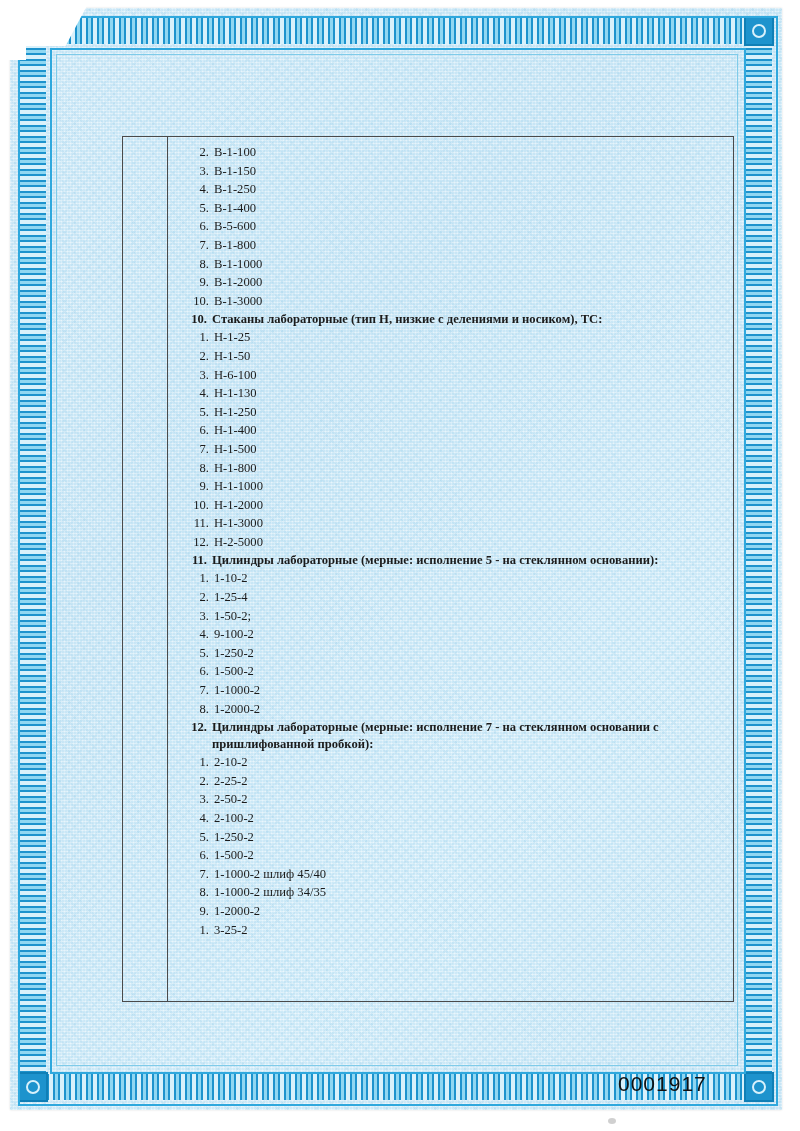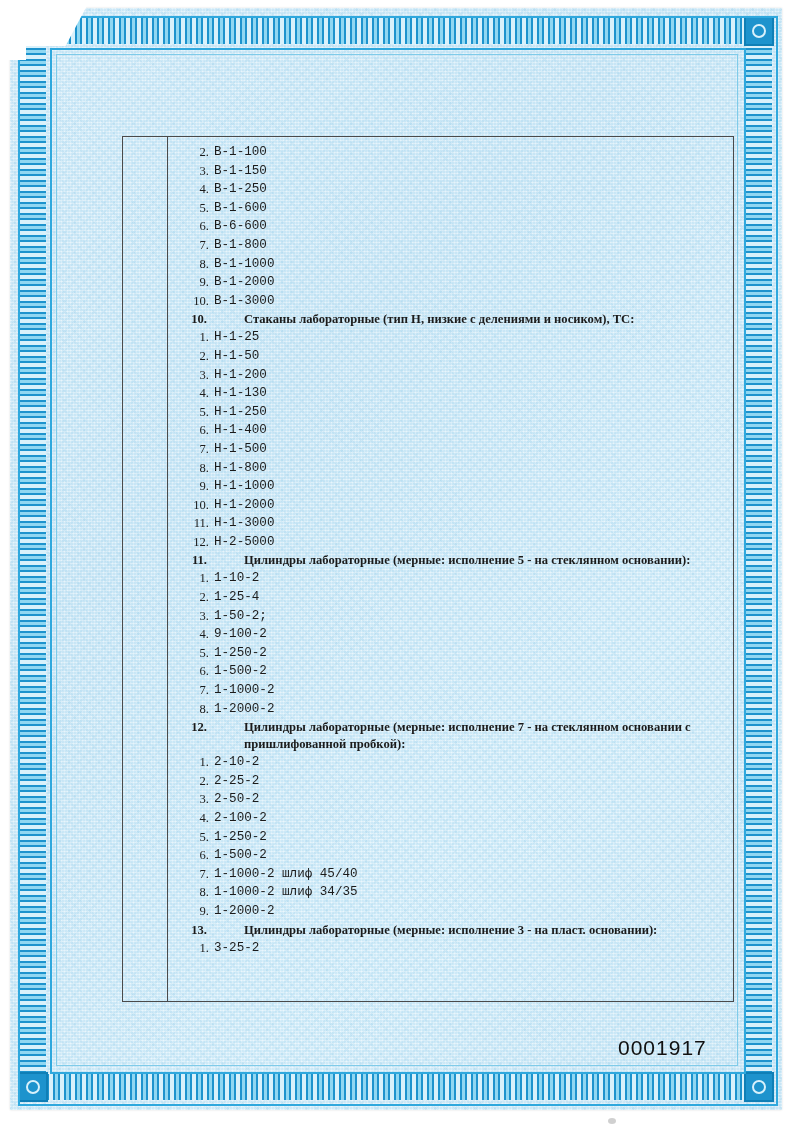--- a/index.html
+++ b/index.html
@@ -178,50 +178,48 @@
     margin-top: 1px;
   }
   .grp-head .num {
     min-width: 28px;
     text-align: right;
     padding-right: 5px;
     flex: 0 0 auto;
   }
   .grp-head .ttl {
     flex: 1 1 auto;
-    margin-left: 32px;
   }
   ul.sub {
     list-style: none;
     margin: 0;
     padding: 0;
   }
   ul.sub li {
     display: flex;
     font-size: 12.6px;
     line-height: 18.6px;
     color: #1b1b1b;
   }
   ul.sub li .snum {
     min-width: 30px;
     text-align: right;
     padding-right: 5px;
     flex: 0 0 auto;
   }
   ul.sub li .sval {
     flex: 1 1 auto;
-    font-family: Liberation Mono, monospace;
   }
   
   .orphan li .snum { min-width: 30px; }
 
   .serial {
     position: absolute;
     left: 618px;
-    top: 1036px;
+    top: 1072px;
     font-family: "Liberation Sans", sans-serif;
     font-size: 21px;
     letter-spacing: 1px;
     color: #111111;
   }
 
   
   .smudge {
     position: absolute;
     left: 608px;
@@ -268,25 +266,25 @@
           <li>
             <span class="snum">3.</span>
             <span class="sval">В-1-150</span>
           </li>
           <li>
             <span class="snum">4.</span>
             <span class="sval">В-1-250</span>
           </li>
           <li>
             <span class="snum">5.</span>
-            <span class="sval">В-1-600</span>
+            <span class="sval">В-1-400</span>
           </li>
           <li>
             <span class="snum">6.</span>
-            <span class="sval">В-6-600</span>
+            <span class="sval">В-5-600</span>
           </li>
           <li>
             <span class="snum">7.</span>
             <span class="sval">В-1-800</span>
           </li>
           <li>
             <span class="snum">8.</span>
             <span class="sval">В-1-1000</span>
           </li>
           <li>
@@ -309,21 +307,21 @@
               <li>
                 <span class="snum">1.</span>
                 <span class="sval">Н-1-25</span>
               </li>
               <li>
                 <span class="snum">2.</span>
                 <span class="sval">Н-1-50</span>
               </li>
               <li>
                 <span class="snum">3.</span>
-                <span class="sval">Н-1-200</span>
+                <span class="sval">Н-6-100</span>
               </li>
               <li>
                 <span class="snum">4.</span>
                 <span class="sval">Н-1-130</span>
               </li>
               <li>
                 <span class="snum">5.</span>
                 <span class="sval">Н-1-250</span>
               </li>
               <li>
@@ -434,24 +432,20 @@
                 <span class="snum">8.</span>
                 <span class="sval">1-1000-2 шлиф 34/35</span>
               </li>
               <li>
                 <span class="snum">9.</span>
                 <span class="sval">1-2000-2</span>
               </li>
             </ul>
           </div>
           <div class="grp">
-            <div class="grp-head">
-              <span class="num">13.</span>
-              <span class="ttl">Цилиндры лабораторные (мерные: исполнение 3 - на пласт. основании):</span>
-            </div>
             <ul class="sub">
               <li>
                 <span class="snum">1.</span>
                 <span class="sval">3-25-2</span>
               </li>
             </ul>
           </div>
         </div>
 
     </div>

